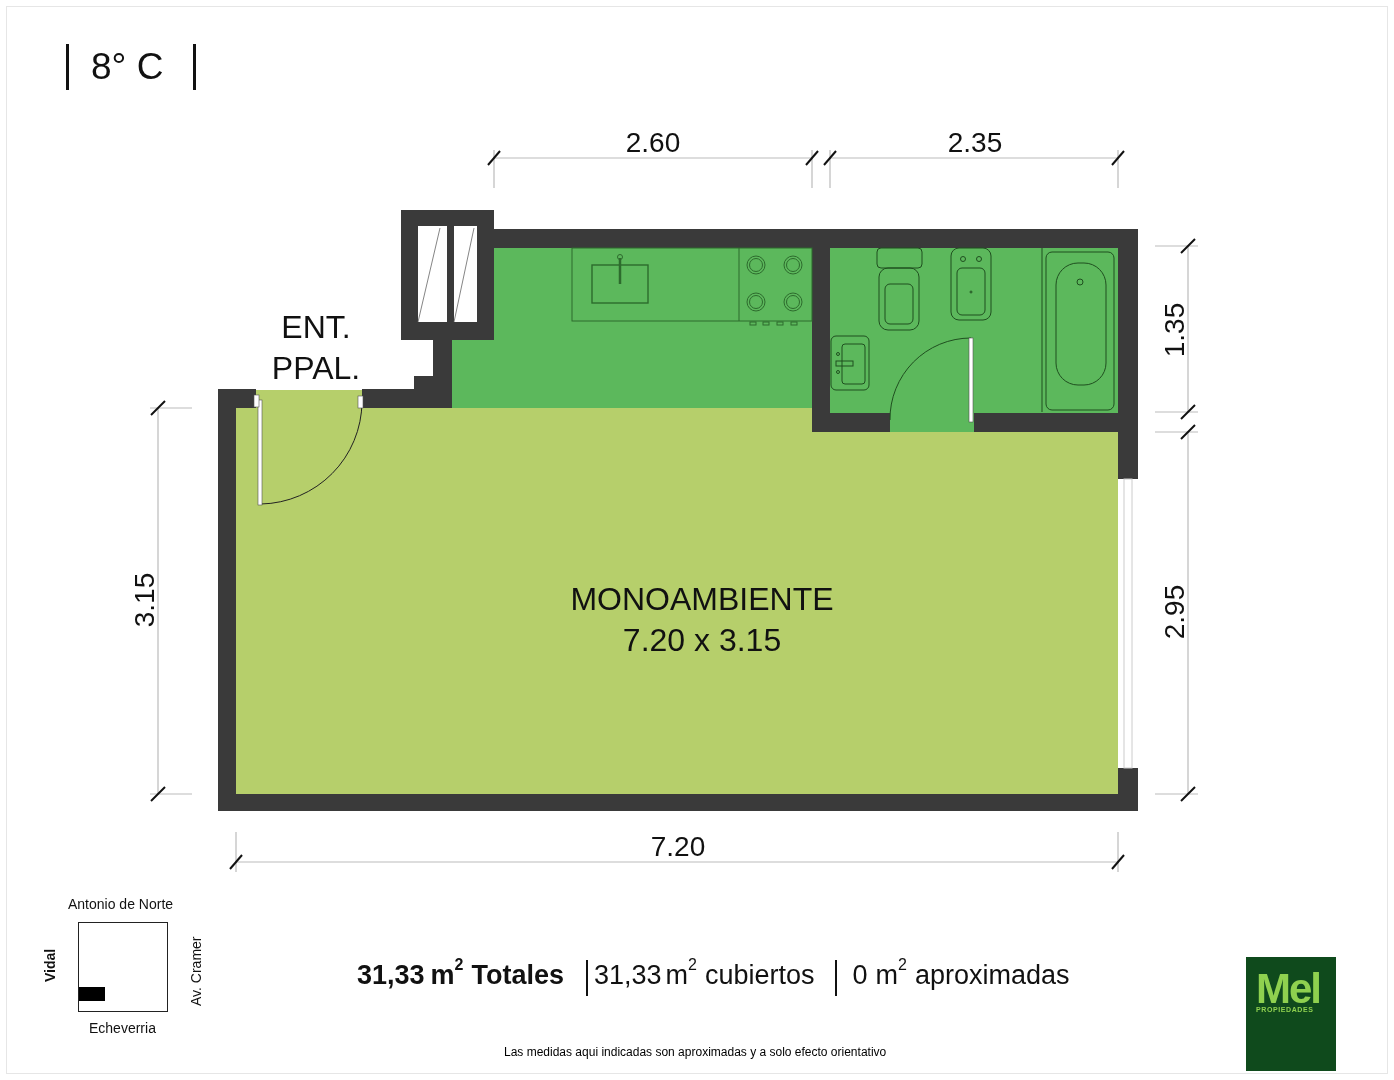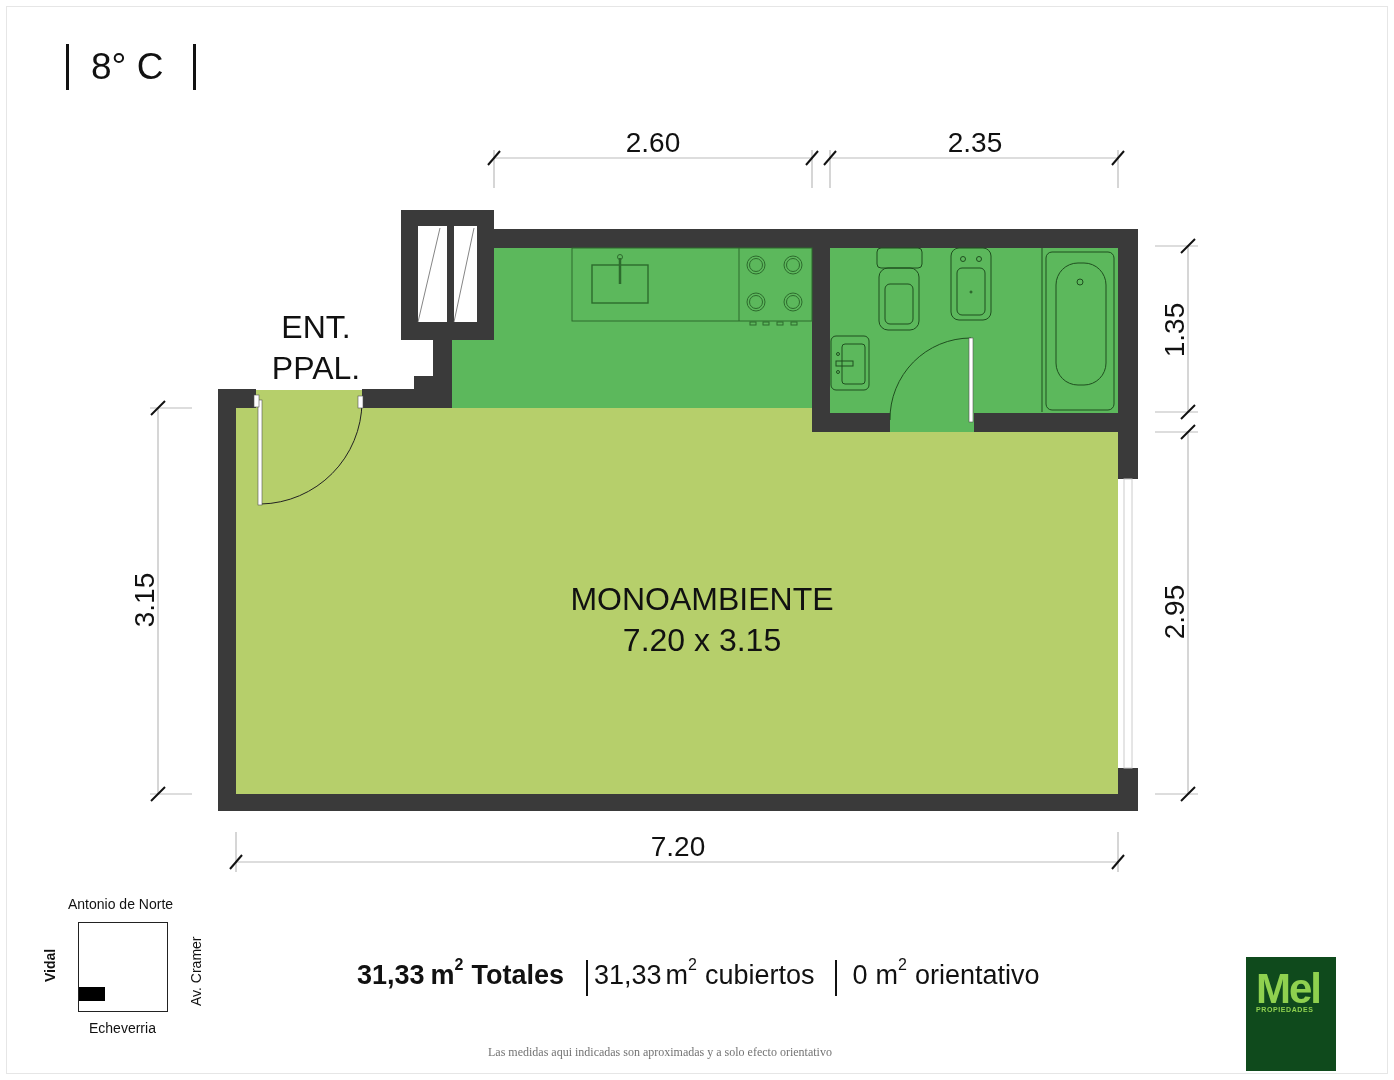--- a/index.html
+++ b/index.html
@@ -18,21 +18,21 @@
   .loc .bottom { left:49px; top:130px; }
   .loc .left { left:2px; top:90px; transform:rotate(-90deg); transform-origin:left top; font-weight:bold; top:92px; }
   .loc .right { left:148px; top:116px; transform:rotate(-90deg); transform-origin:left top; }
   .loc .box { position:absolute; left:38px; top:32px; width:88px; height:88px; border:1px solid #222; }
   .loc .unit { position:absolute; left:0; bottom:10px; width:26px; height:14px; background:#000; }
   .area { position:absolute; left:357px; top:960px; font-size:27px; white-space:nowrap; display:flex; align-items:flex-start; }
   .area b { font-weight:bold; }
   .area sup { font-size:16px; position:relative; top:-4px; }
   .area .bar { display:inline-block; width:2px; height:36px; background:#111; margin:0 6px 0 22px; }
   .area .bar2 { margin:0 16px 0 20px; }
-  .disclaimer { position:absolute; left:488px; top:1045px; font-size:12px; color:#737373; white-space:nowrap;font-family:Liberation Serif, serif; }
+  .disclaimer { position:absolute; left:504px; top:1045px; font-size:12px; color:#000000; white-space:nowrap; }
   .logo { position:absolute; left:1246px; top:957px; width:90px; height:114px; background:#0f4a1c; }
   .logo .mel { position:absolute; left:10px; top:8px; font-size:42px; font-weight:bold; color:#8fd14f; letter-spacing:-2px; }
   .logo .prop { position:absolute; left:10px; top:49px; font-size:7px; font-weight:bold; color:#8fd14f; letter-spacing:0.6px; }
 </style>
 </head>
 <body>
 
 <div class="frame"></div>
 
 <div class="title">
@@ -216,21 +216,21 @@
   <b style="margin-left:8px">Totales</b>
   <span class="bar"></span>
   <span>31,33</span>
   <span style="margin-left:4px">m</span>
     <sup>2</sup>
   <span style="margin-left:8px">cubiertos</span>
   <span class="bar bar2"></span>
   <span>0</span>
   <span style="margin-left:8px">m</span>
     <sup>2</sup>
-  <span style="margin-left:8px">orientativo</span>
+  <span style="margin-left:8px">aproximadas</span>
 </div>
 
 <div class="disclaimer">Las medidas aqui indicadas son aproximadas y a solo efecto orientativo</div>
 
 <div class="logo">
   <span class="mel">Mel</span>
   <span class="prop">PROPIEDADES</span>
 </div>
 
 </body></html>

